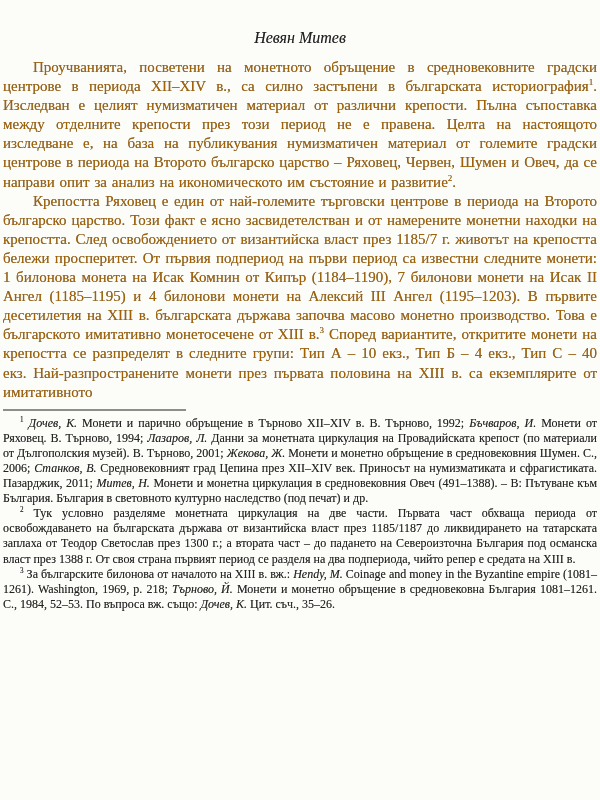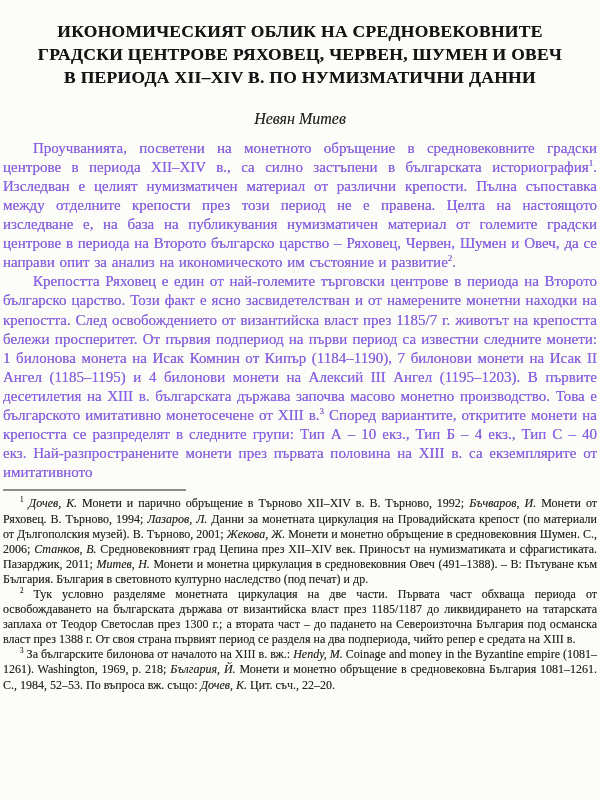--- a/index.html
+++ b/index.html
@@ -40,21 +40,21 @@
   }
   .body-text {
     margin-top: 11px;
   }
   .body-text p {
     margin: 0;
     font-size: 15px;
     line-height: 19.1px;
     text-align: justify;
     text-indent: 30px;
-    color: #8b5cf6;
+    color: #a16207;
     text-shadow: 0 0 0.35px rgba(0,0,0,0.45);
     word-spacing: 1px;
   }
   sup {
     font-size: 0.6em;
     line-height: 0;
     vertical-align: super;
   }
   .footnote-sep {
     border: none;
@@ -71,34 +71,29 @@
     color: #242424;
     text-shadow: 0 0 0.3px rgba(0,0,0,0.4);
   }
   .footnotes i { font-style: italic; }
 </style>
 </head>
 <body>
 
 <div class="page">
 
-  <h1 class="title">
-    <span class="line">ИКОНОМИЧЕСКИЯТ ОБЛИК НА СРЕДНОВЕКОВНИТЕ</span>
-    <span class="line">ГРАДСКИ ЦЕНТРОВЕ РЯХОВЕЦ, ЧЕРВЕН, ШУМЕН И ОВЕЧ</span>
-    <span class="line">В ПЕРИОДА XII–XIV В. ПО НУМИЗМАТИЧНИ ДАННИ</span>
-  </h1>
 
   <div class="author">Невян Митев</div>
 
   <div class="body-text">
     <p><span>Проучванията, посветени на монетното обръщение в средновековните градски центрове в периода XII–XIV в., са силно застъпени в българската историография</span><sup>1</sup><span>. Изследван е целият нумизматичен материал от различни крепости. Пълна съпоставка между отделните крепости през този период не е правена. Целта на настоящото изследване е, на база на публикувания нумизматичен материал от големите градски центрове в периода на Второто българско царство – Ряховец, Червен, Шумен и Овеч, да се направи опит за анализ на икономическото им състояние и развитие</span><sup>2</sup><span>.</span></p>
     <p><span>Крепостта Ряховец е един от най-големите търговски центрове в периода на Второто българско царство. Този факт е ясно засвидетелстван и от намерените монетни находки на крепостта. След освобождението от византийска власт през 1185/7 г. животът на крепостта бележи просперитет. От първия подпериод на първи период са известни следните монети: 1 билонова монета на Исак Комнин от Кипър (1184–1190), 7 билонови монети на Исак II Ангел (1185–1195) и 4 билонови монети на Алексий III Ангел (1195–1203). В първите десетилетия на XIII в. българската държава започва масово монетно производство. Това е българското имитативно монетосечене от XIII в.</span><sup>3</sup><span> Според вариантите, откритите монети на крепостта се разпределят в следните групи: Тип А – 10 екз., Тип Б – 4 екз., Тип С – 40 екз. Най-разпространените монети през първата половина на XIII в. са екземплярите от имитативното</span></p>
   </div>
 
   <hr class="footnote-sep">
 
   <div class="footnotes">
     <p><sup>1</sup><span> </span><i>Дочев, К.</i><span> Монети и парично обръщение в Търново XII–XIV в. В. Търново, 1992; </span><i>Бъчваров, И.</i><span> Монети от Ряховец. В. Търново, 1994; </span><i>Лазаров, Л.</i><span> Данни за монетната циркулация на Провадийската крепост (по материали от Дългополския музей). В. Търново, 2001; </span><i>Жекова, Ж.</i><span> Монети и монетно обръщение в средновековния Шумен. С., 2006; </span><i>Станков, В.</i><span> Средновековният град Цепина през XII–XIV век. Приносът на нумизматиката и сфрагистиката. Пазарджик, 2011; </span><i>Митев, Н.</i><span> Монети и монетна циркулация в средновековния Овеч (491–1388). – В: Пътуване към България. България в световното културно наследство (под печат) и др.</span></p>
     <p><sup>2</sup><span> Тук условно разделяме монетната циркулация на две части. Първата част обхваща периода от освобождаването на българската държава от византийска власт през 1185/1187 до ликвидирането на татарската заплаха от Теодор Светослав през 1300 г.; а втората част – до падането на Североизточна България под османска власт през 1388 г. От своя страна първият период се разделя на два подпериода, чийто репер е средата на XIII в.</span></p>
-    <p><sup>3</sup><span> За българските билонова от началото на XIII в. вж.: </span><i>Hendy, M.</i><span> Coinage and money in the Byzantine empire (1081–1261). Washington, 1969, p. 218; </span><i>България, Й.</i><span> Монети и монетно обръщение в средновековна България 1081–1261. С., 1984, 52–53. По въпроса вж. също: </span><i>Дочев, К.</i><span> Цит. съч., 22–20.</span></p>
+    <p><sup>3</sup><span> За българските билонова от началото на XIII в. вж.: </span><i>Hendy, M.</i><span> Coinage and money in the Byzantine empire (1081–1261). Washington, 1969, p. 218; </span><i>Търново, Й.</i><span> Монети и монетно обръщение в средновековна България 1081–1261. С., 1984, 52–53. По въпроса вж. също: </span><i>Дочев, К.</i><span> Цит. съч., 35–26.</span></p>
   </div>
 
 </div>
 
 </body></html>

